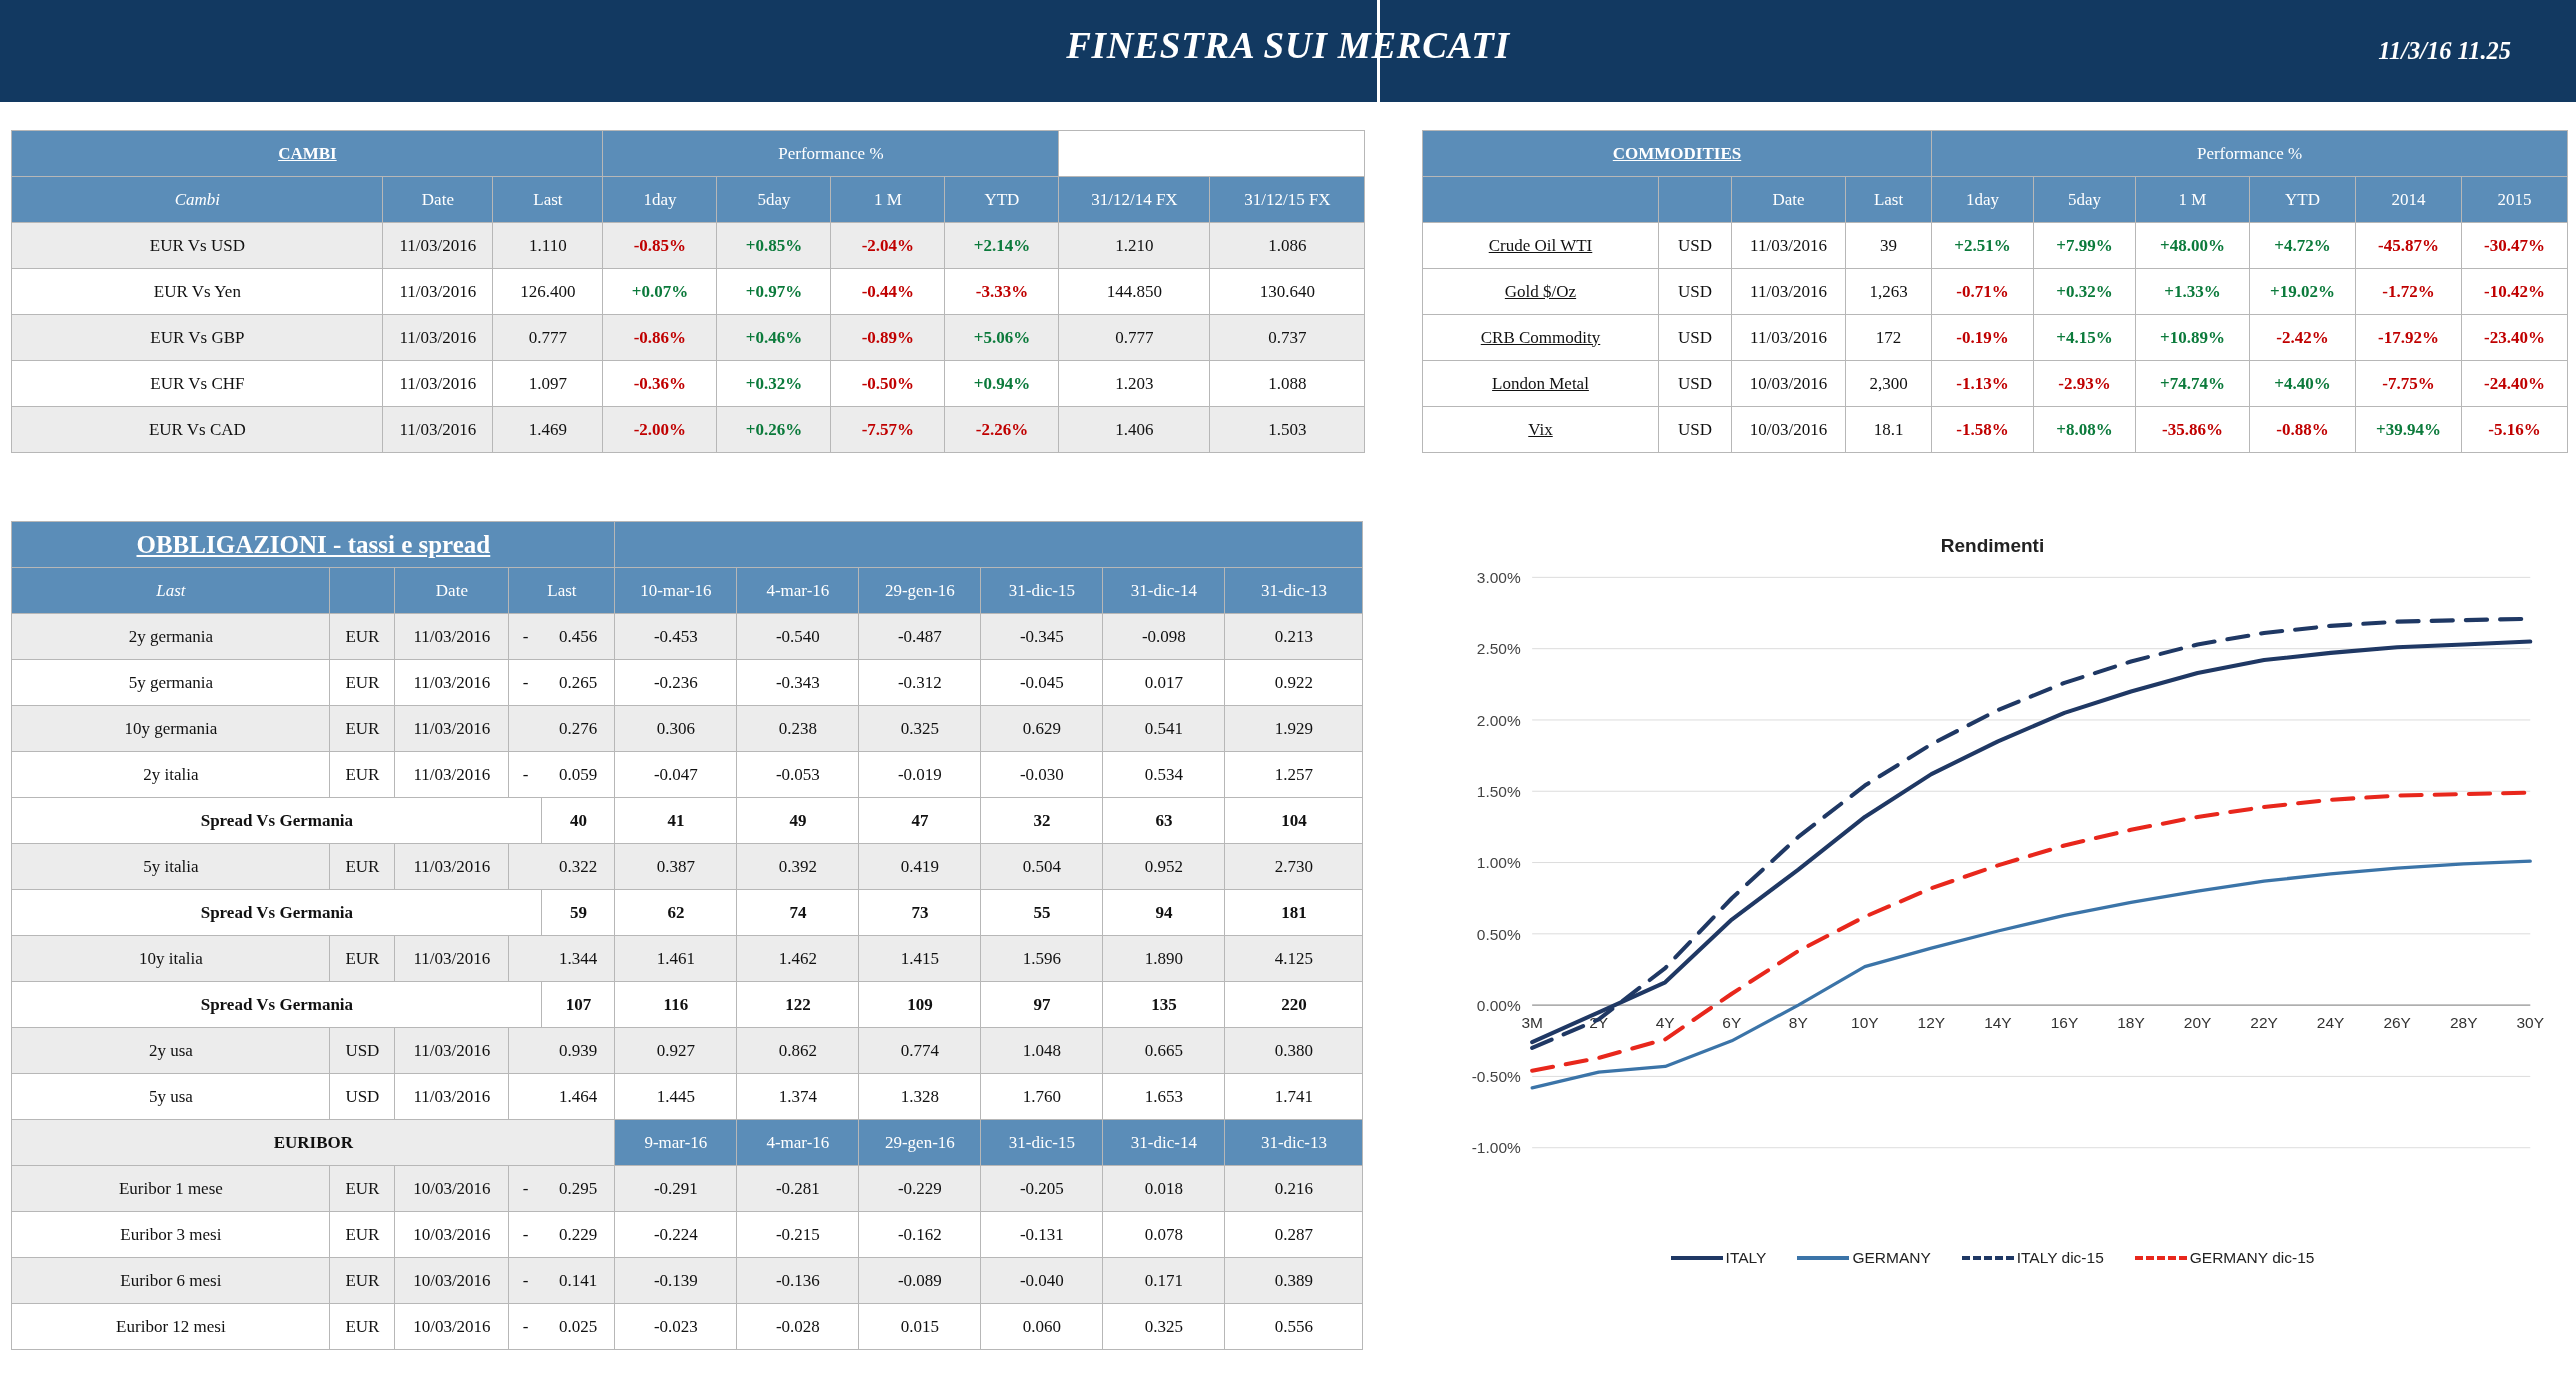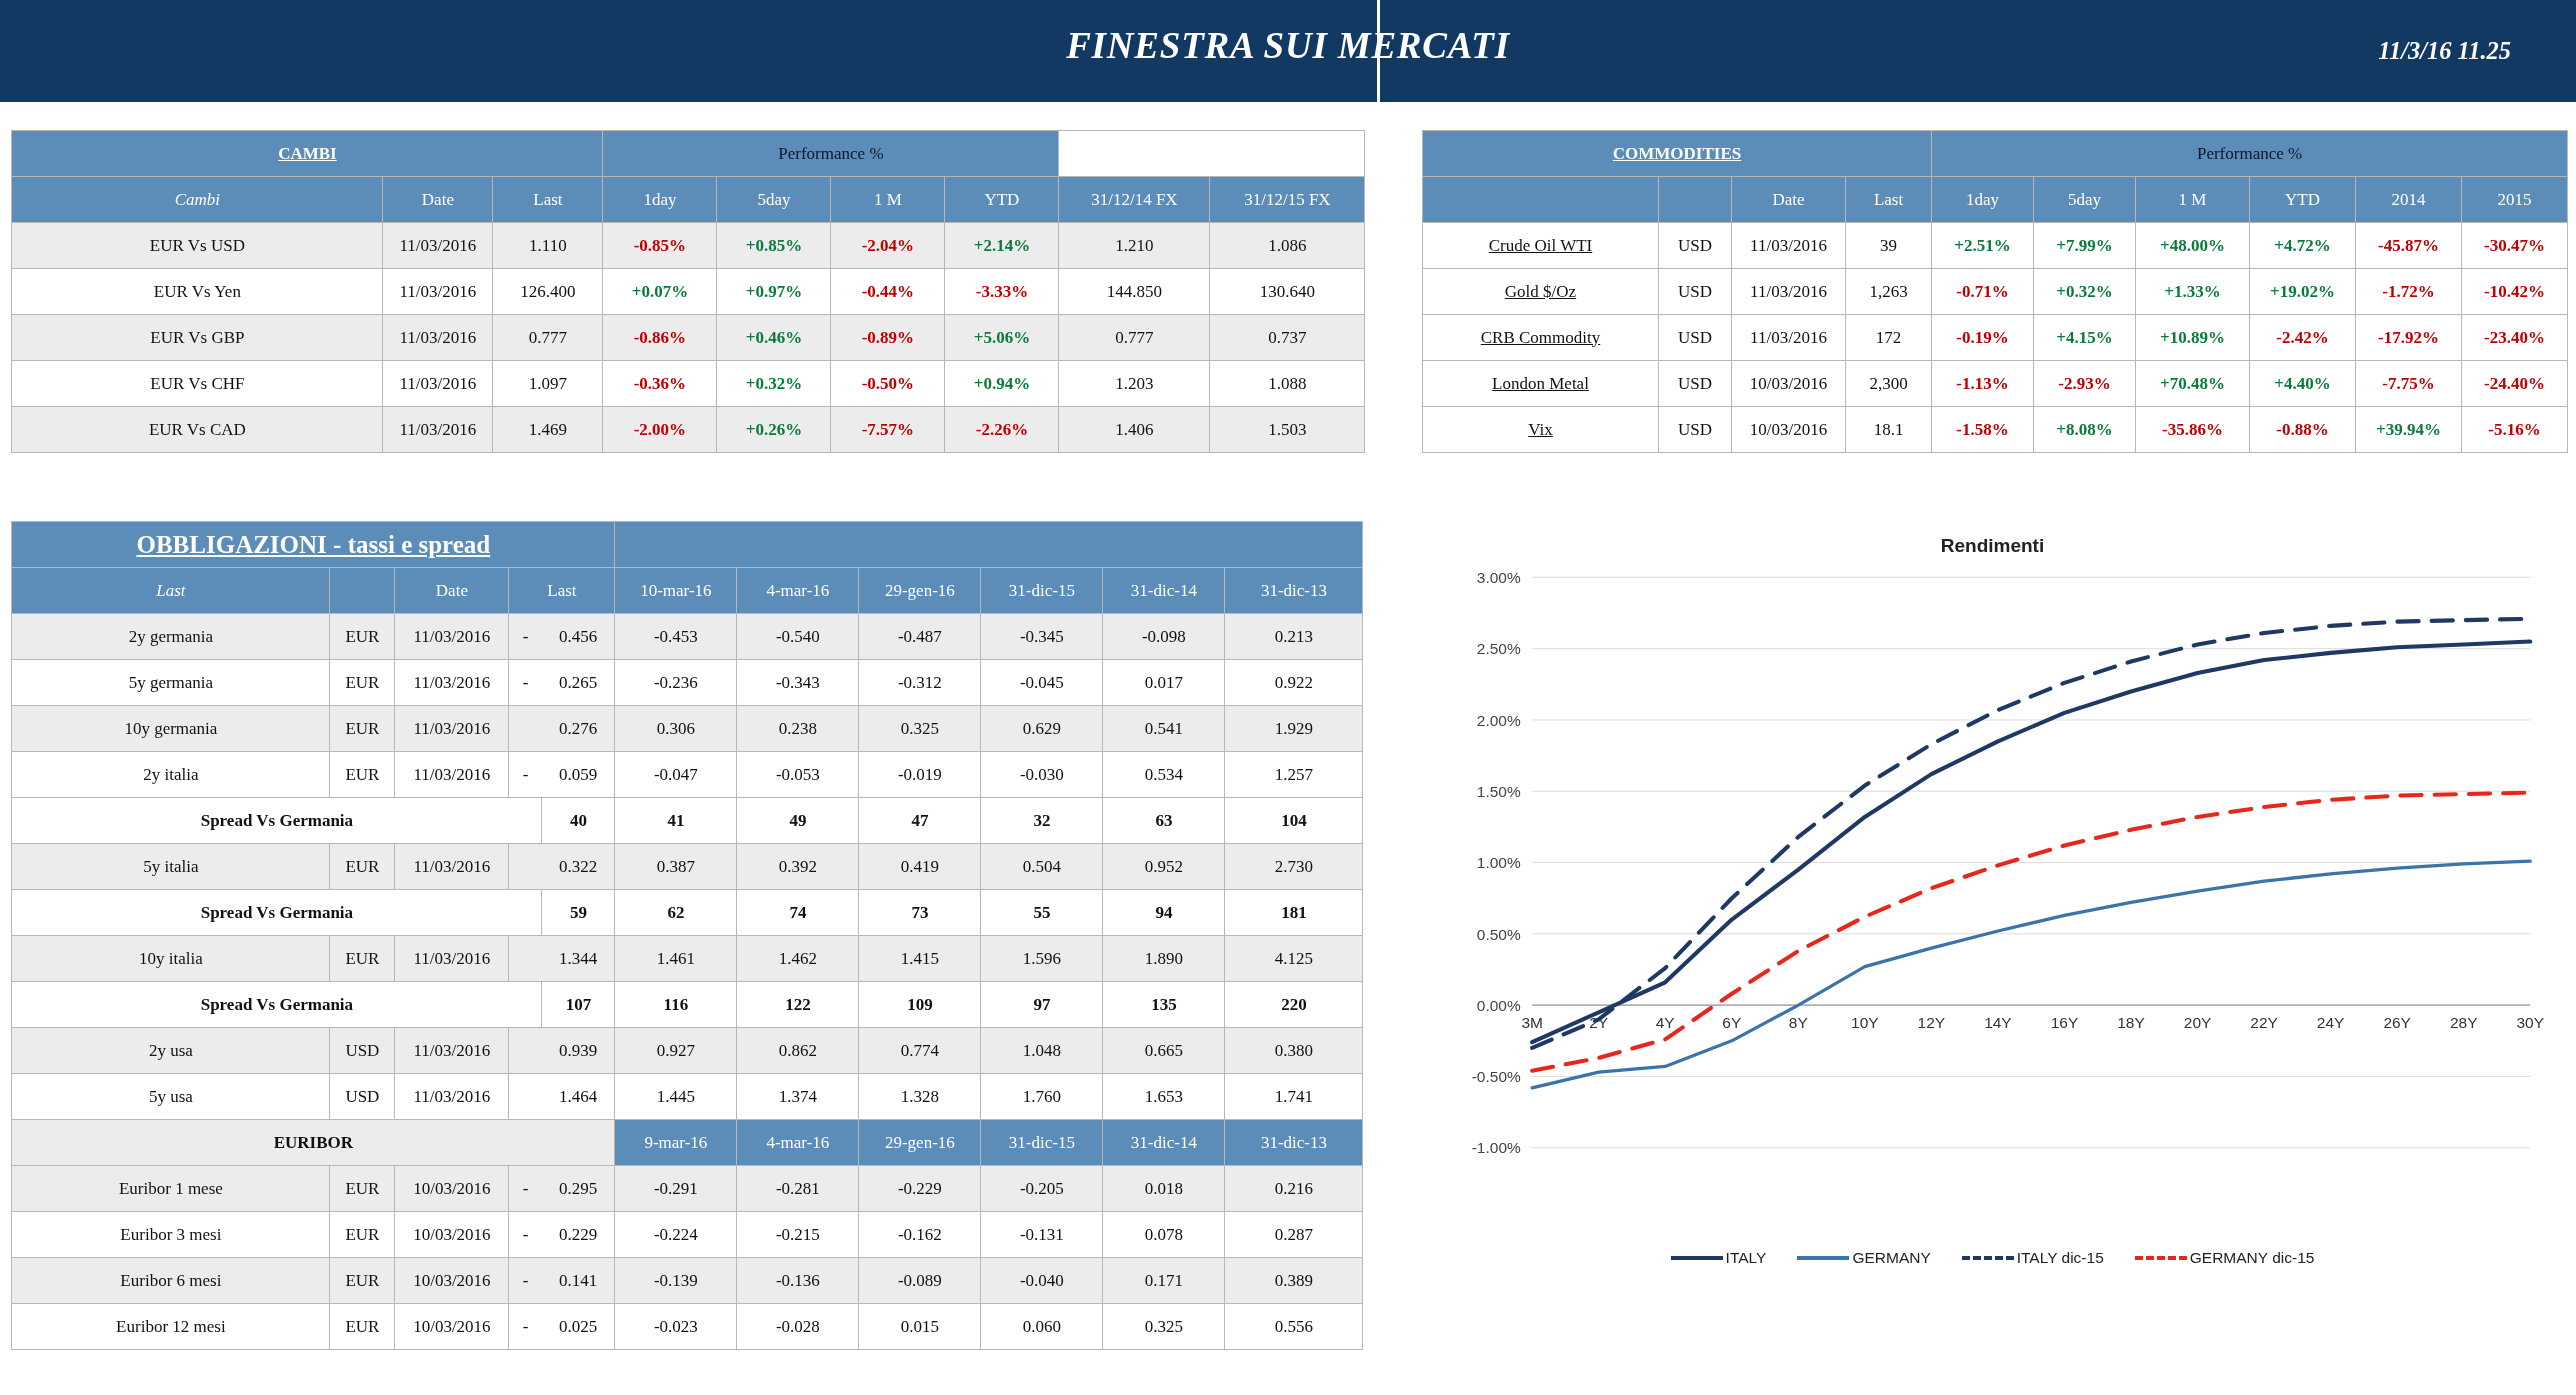--- a/index.html
+++ b/index.html
@@ -14,21 +14,21 @@
   .banner-split{position:absolute;left:1377px;top:0;width:3.3px;height:102px;background:#ffffff;}
 
   
   table{border-collapse:collapse;}
   .tbl{table-layout:fixed;}
   .tbl td,.tbl th{border:0.8px solid #b7b7b7;font-size:17px;padding:0;height:45px;text-align:center;vertical-align:middle;}
   .hdr-blue{background:#5b8db8;color:#ffffff;font-weight:normal;font-size:18px;}
   .hdr-blue-it{background:#5b8db8;color:#ffffff;font-style:italic;font-size:18px;}
   .title-cell{background:#5b8db8;color:#ffffff;font-weight:bold;font-size:28px;text-align:left;padding-left:11.4px;}
   .title-cell u{text-decoration:underline;}
-  .perf-cell{background:#5b8db8;color:#0f172a;font-size:24.4px;text-align:center;font-family:"Liberation Serif",serif;margin-top:28px;}
+  .perf-cell{background:#5b8db8;color:#ffffff;font-size:24.4px;text-align:center;font-family:"Liberation Serif",serif;margin-top:28px;}
   .white{background:#ffffff;}
   .alt{background:#ececec;}
   .pos{color:#0b7a3b;font-weight:bold;}
   .neg{color:#c00000;font-weight:bold;}
   .bold{font-weight:bold;}
   .small{font-size:15.5px;}
   .lft{text-align:left;padding-left:8.1px;text-decoration:underline;}
   .rgt{text-align:right;padding-right:11.4px;}
   .nbord{border:none;background:#ffffff;}
 
@@ -214,21 +214,21 @@
         <td class="neg">-17.92%</td>
         <td class="neg">-23.40%</td>
       </tr>
       <tr class="white">
         <td class="lft">London Metal</td>
         <td class="rgt">USD</td>
         <td class="small">10/03/2016</td>
         <td class="rgt">2,300</td>
         <td class="neg">-1.13%</td>
         <td class="neg">-2.93%</td>
-        <td class="pos">+70.48%</td>
+        <td class="pos">+74.74%</td>
         <td class="pos">+4.40%</td>
         <td class="neg">-7.75%</td>
         <td class="neg">-24.40%</td>
       </tr>
       <tr class="white">
         <td class="lft">Vix</td>
         <td class="rgt">USD</td>
         <td class="small">10/03/2016</td>
         <td class="rgt">18.1</td>
         <td class="neg">-1.58%</td>

